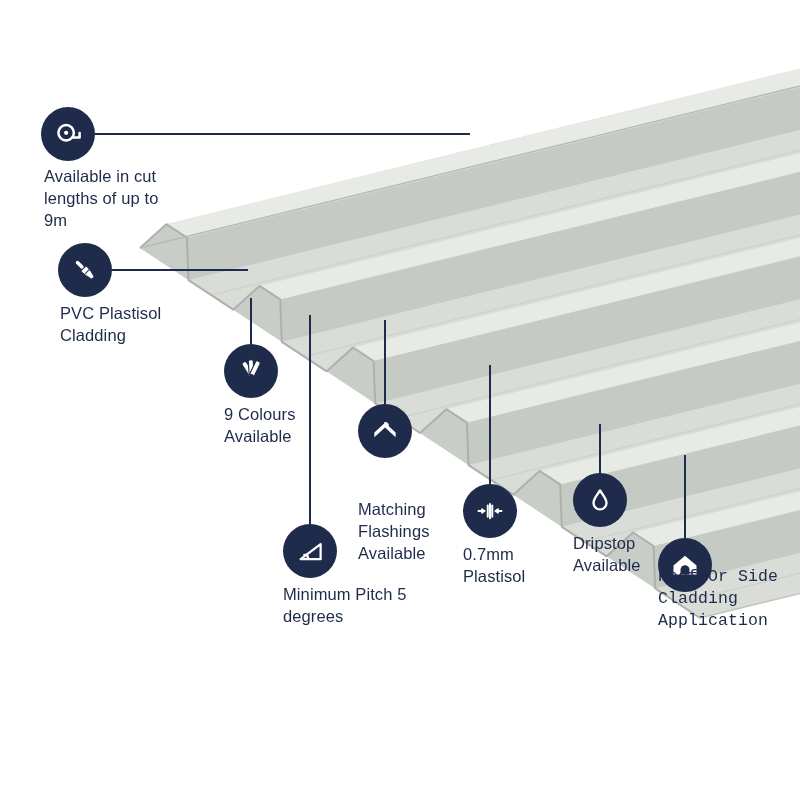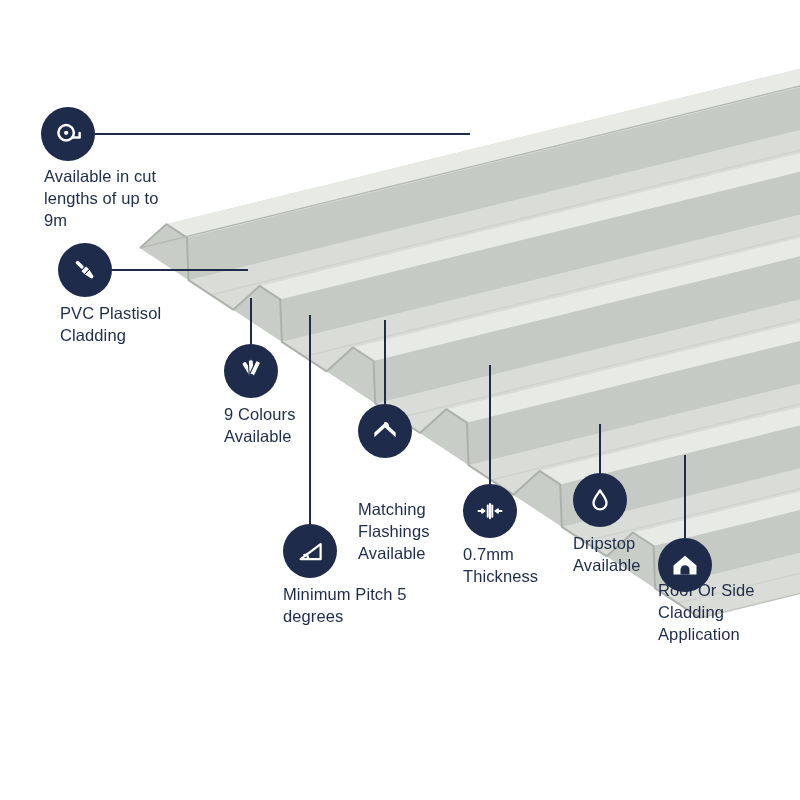--- a/index.html
+++ b/index.html
@@ -150,15 +150,15 @@
     <path d="M12 4.6 L21.2 12.3 V19.6 H2.8 V12.3 Z" fill="#fff"></path>
     <path d="M12 12.2 a3.6 3.6 0 0 1 3.6 3.6 V19.6 H8.4 v-3.8 A3.6 3.6 0 0 1 12 12.2 Z" fill="#1e2b4a"></path>
   </svg>
 </div>
 
 <div class="callout-label" style="left:44px;top:166px;width:140px;">Available in cut lengths of up to 9m</div>
 <div class="callout-label" style="left:60px;top:303px;width:118px;">PVC Plastisol Cladding</div>
 <div class="callout-label" style="left:224px;top:404px;width:105px;">9 Colours Available</div>
 <div class="callout-label" style="left:283px;top:584px;width:150px;">Minimum Pitch 5 degrees</div>
 <div class="callout-label" style="left:358px;top:491px;width:105px;margin-top:8px;">Matching Flashings Available</div>
-<div class="callout-label" style="left:463px;top:544px;width:105px;">0.7mm Thickness</div>
+<div class="callout-label" style="left:463px;top:544px;width:105px;">0.7mm Plastisol</div>
 <div class="callout-label" style="left:573px;top:533px;width:105px;">Dripstop Available</div>
-<div class="callout-label" style="left:658px;top:580px;width:135px;">Roof Or Side Cladding Application</div>
+<div class="callout-label" style="left:658px;top:566px;width:135px;font-family:Liberation Mono, monospace;">Roof Or Side Cladding Application</div>
 
 </body></html>

